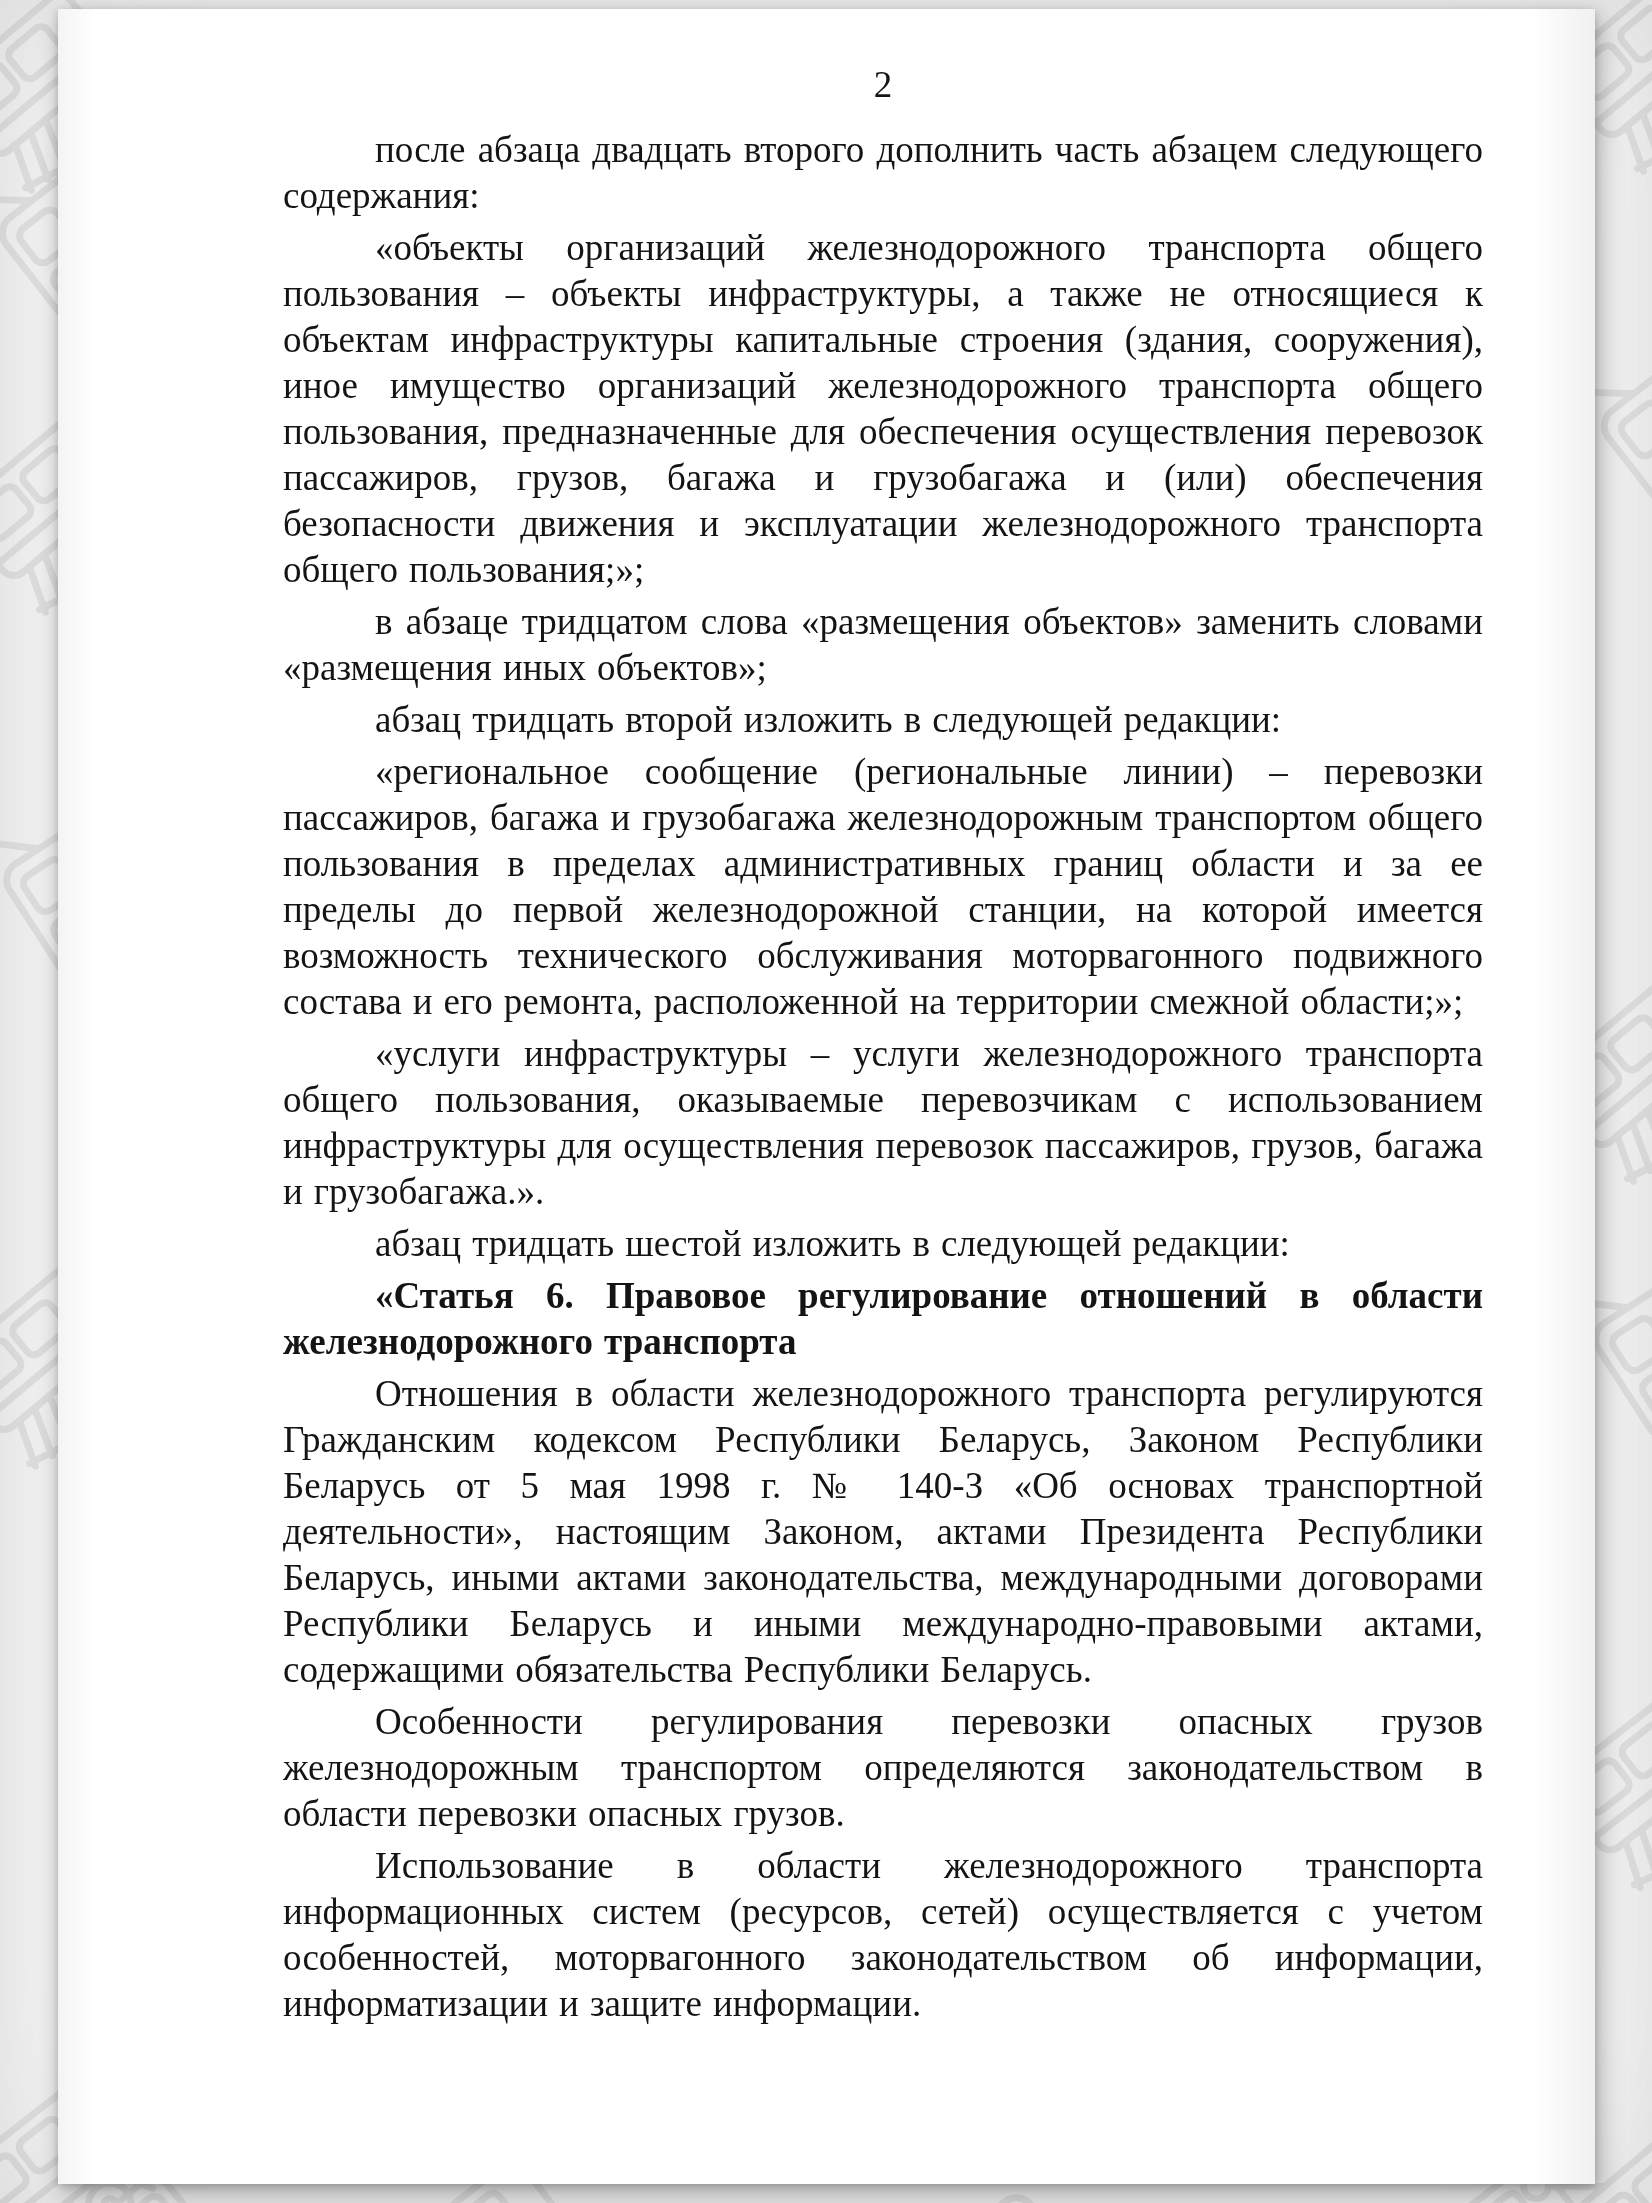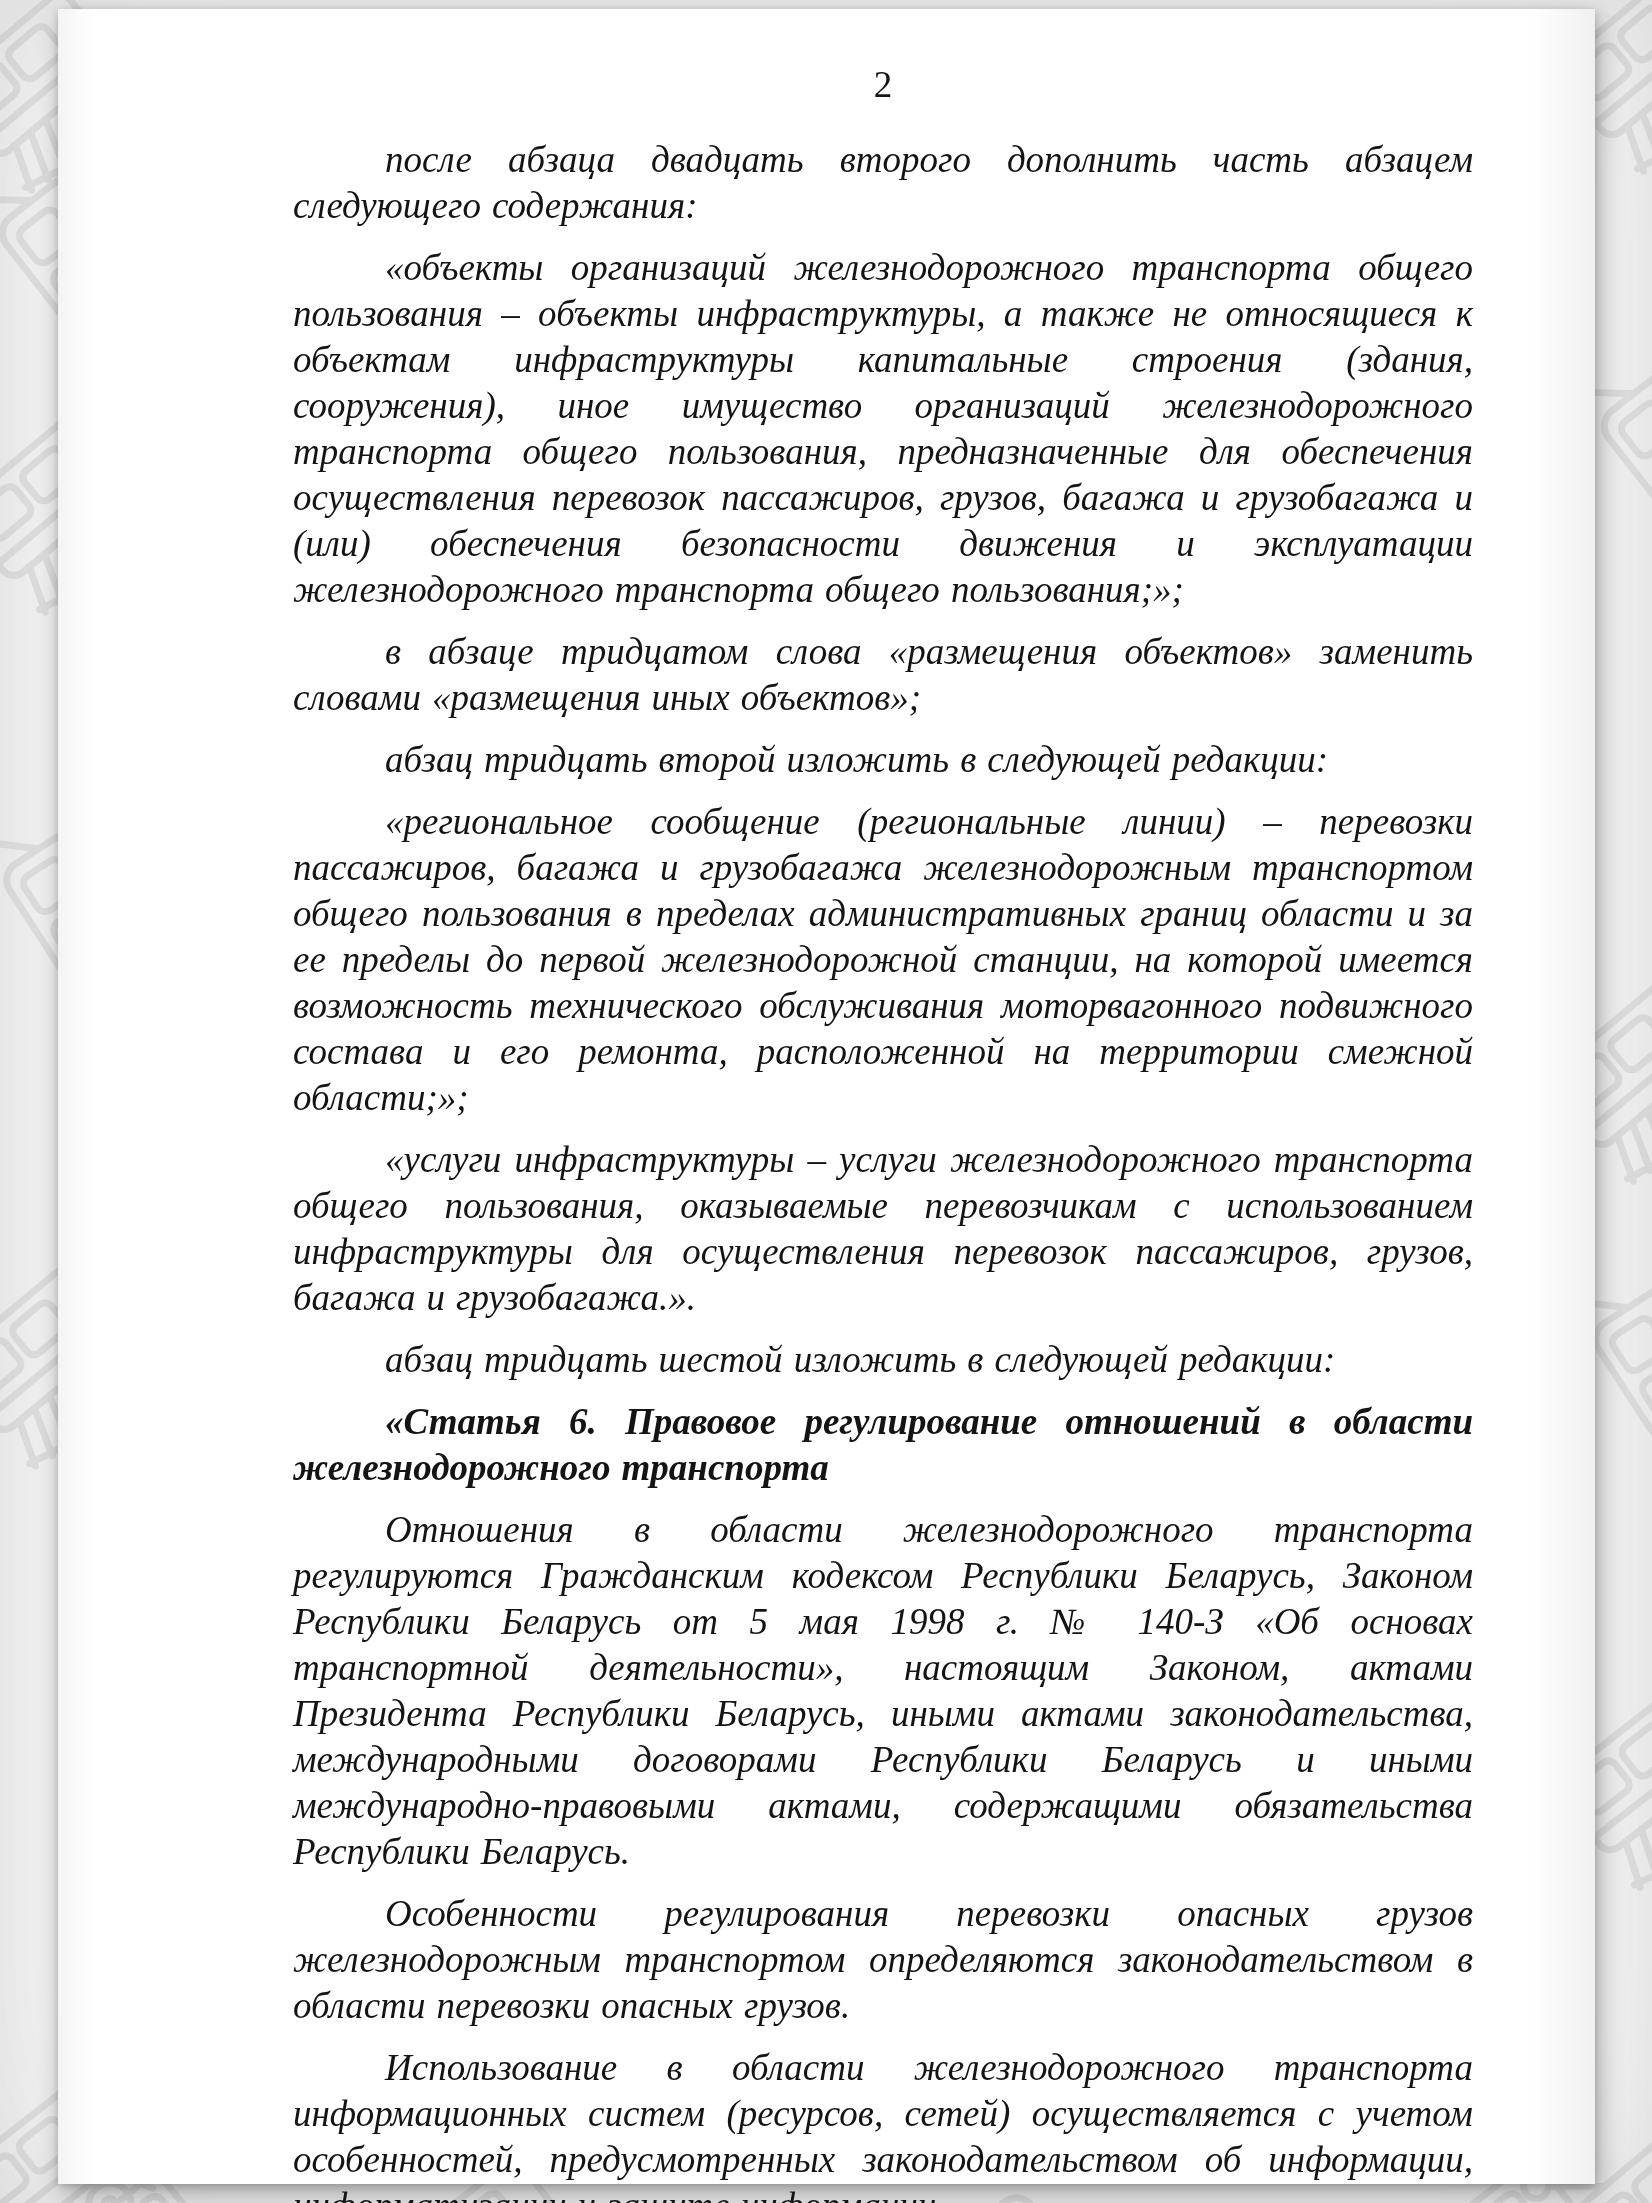--- a/index.html
+++ b/index.html
@@ -72,25 +72,24 @@
     position: absolute;
     top: 112px;
     left: 219px;
     width: 1212px;
     font-size: 37px;
     line-height: 46px;
     color: #141414;
     text-align: justify;
   }
   .content p {
-    margin: 16px;
+    margin: 6px;
     padding: 0;
     text-indent: 92px;
     word-spacing: 1.8px;
-    font-style: italic;
   }
   .content p.bold { font-weight: bold; }
 </style>
 </head>
 <body>
 
 <div class="pattern-layer" id="pattern">
     <div class="wm" style="left: -55px; top: -27.5px; transform: rotate(-40deg);"><svg viewBox="0 0 150 160" xmlns="http://www.w3.org/2000/svg">
         <g fill="none" stroke="#e3e3e3" stroke-width="5" stroke-linecap="round" stroke-linejoin="round">
           <rect x="18" y="26" width="112" height="64" rx="10"></rect>
@@ -356,16 +355,16 @@
       <p class="">после абзаца двадцать второго дополнить часть абзацем следующего содержания:</p>
       <p class="">«объекты организаций железнодорожного транспорта общего пользования – объекты инфраструктуры, а также не относящиеся к объектам инфраструктуры капитальные строения (здания, сооружения), иное имущество организаций железнодорожного транспорта общего пользования, предназначенные для обеспечения осуществления перевозок пассажиров, грузов, багажа и грузобагажа и (или) обеспечения безопасности движения и эксплуатации железнодорожного транспорта общего пользования;»;</p>
       <p class="">в абзаце тридцатом слова «размещения объектов» заменить словами «размещения иных объектов»;</p>
       <p class="">абзац тридцать второй изложить в следующей редакции:</p>
       <p class="">«региональное сообщение (региональные линии) – перевозки пассажиров, багажа и грузобагажа железнодорожным транспортом общего пользования в пределах административных границ области и за ее пределы до первой железнодорожной станции, на которой имеется возможность технического обслуживания моторвагонного подвижного состава и его ремонта, расположенной на территории смежной области;»;</p>
       <p class="">«услуги инфраструктуры – услуги железнодорожного транспорта общего пользования, оказываемые перевозчикам с использованием инфраструктуры для осуществления перевозок пассажиров, грузов, багажа и грузобагажа.».</p>
       <p class="">абзац тридцать шестой изложить в следующей редакции:</p>
       <p class="bold">«Статья 6. Правовое регулирование отношений в области железнодорожного транспорта</p>
       <p class="">Отношения в области железнодорожного транспорта регулируются Гражданским кодексом Республики Беларусь, Законом Республики Беларусь от 5 мая 1998 г. № 140-З «Об основах транспортной деятельности», настоящим Законом, актами Президента Республики Беларусь, иными актами законодательства, международными договорами Республики Беларусь и иными международно-правовыми актами, содержащими обязательства Республики Беларусь.</p>
       <p class="">Особенности регулирования перевозки опасных грузов железнодорожным транспортом определяются законодательством в области перевозки опасных грузов.</p>
-      <p class="">Использование в области железнодорожного транспорта информационных систем (ресурсов, сетей) осуществляется с учетом особенностей, предусмотренных законодательством об информации, информатизации и защите информации.</p>
+      <p class="">Использование в области железнодорожного транспорта информационных систем (ресурсов, сетей) осуществляется с учетом особенностей, моторвагонного законодательством об информации, информатизации и защите информации.</p>
     </div>
 </div>
 
 
 </body></html>

